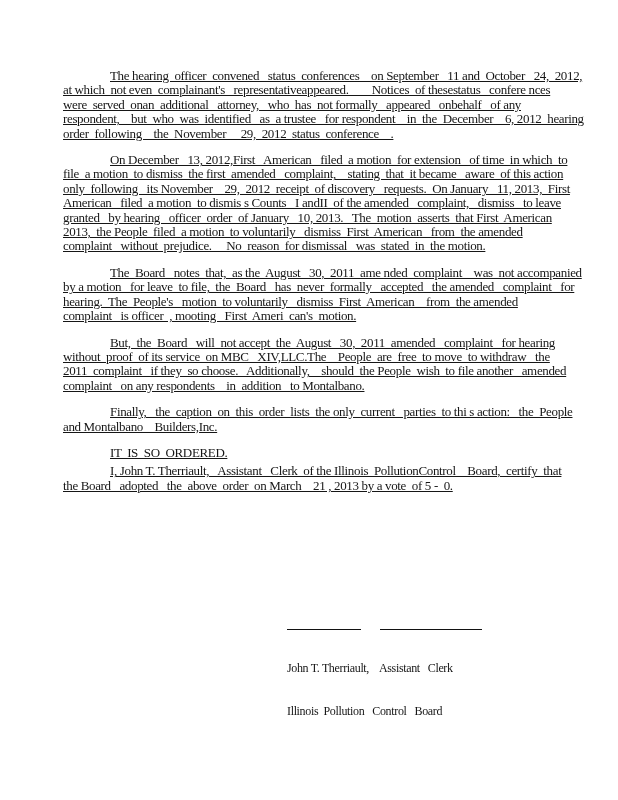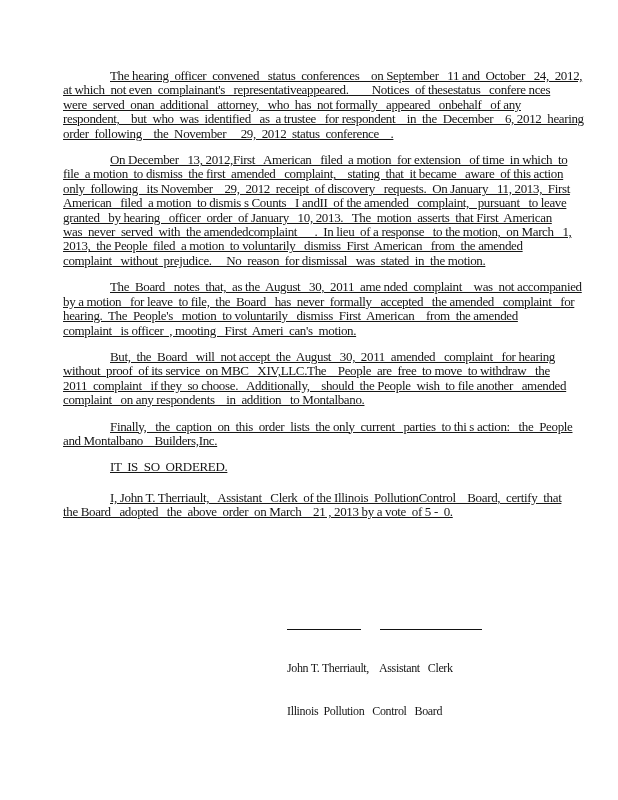--- a/index.html
+++ b/index.html
@@ -23,21 +23,21 @@
     font-size: 13px;
     line-height: 14.4px;
     letter-spacing: -0.35px;
     text-decoration: underline;
   }
   .para {
     margin: 0 0 12px 0;
     padding: 0;
   }
   .para.extra-gap {
-    margin-bottom: 16px;
+    margin-bottom: 4px;
   }
   .line {
     display: block;
     white-space: pre;
   }
   .line.first {
     padding-left: 47px;
   }
   .sig-block {
     position: absolute;
@@ -71,23 +71,22 @@
     <span class="line">at which  not even  complainant's   representativeappeared.        Notices  of thesestatus   confere nces</span>
     <span class="line">were  served  onan  additional   attorney,   who  has  not formally   appeared   onbehalf   of any</span>
     <span class="line">respondent,    but  who  was  identified   as  a trustee   for respondent    in  the  December    6, 2012  hearing</span>
     <span class="line">order  following    the  November     29,  2012  status  conference    .</span>
   </p>
 
   <p class="para">
     <span class="line first">On December   13, 2012,First   American   filed  a motion  for extension   of time  in which  to</span>
     <span class="line">file  a motion  to dismiss  the first  amended   complaint,    stating  that  it became   aware  of this action</span>
     <span class="line">only  following   its November    29,  2012  receipt  of discovery   requests.  On January   11, 2013,  First</span>
-    <span class="line">American   filed  a motion  to dismis s Counts   I andII  of the amended   complaint,   pursuant   to leave</span>
+    <span class="line">American   filed  a motion  to dismis s Counts   I andII  of the amended   complaint,   dismiss   to leave</span>
     <span class="line">granted   by hearing   officer  order  of January   10, 2013.   The  motion  asserts  that First  American</span>
-    <span class="line">was  never  served  with  the amendedcomplaint      .  In lieu  of a response   to the motion,  on March   1,</span>
     <span class="line">2013,  the People  filed  a motion  to voluntarily   dismiss  First  American   from  the amended</span>
     <span class="line">complaint   without  prejudice.     No  reason  for dismissal   was  stated  in  the motion.</span>
   </p>
 
   <p class="para">
     <span class="line first">The  Board   notes  that,  as the  August   30,  2011  ame nded  complaint    was  not accompanied</span>
     <span class="line">by a motion   for leave  to file,  the  Board   has  never  formally   accepted   the amended   complaint   for</span>
     <span class="line">hearing.  The  People's   motion  to voluntarily   dismiss  First  American    from  the amended</span>
     <span class="line">complaint   is officer  , mooting   First  Ameri  can's  motion.</span>
   </p>

